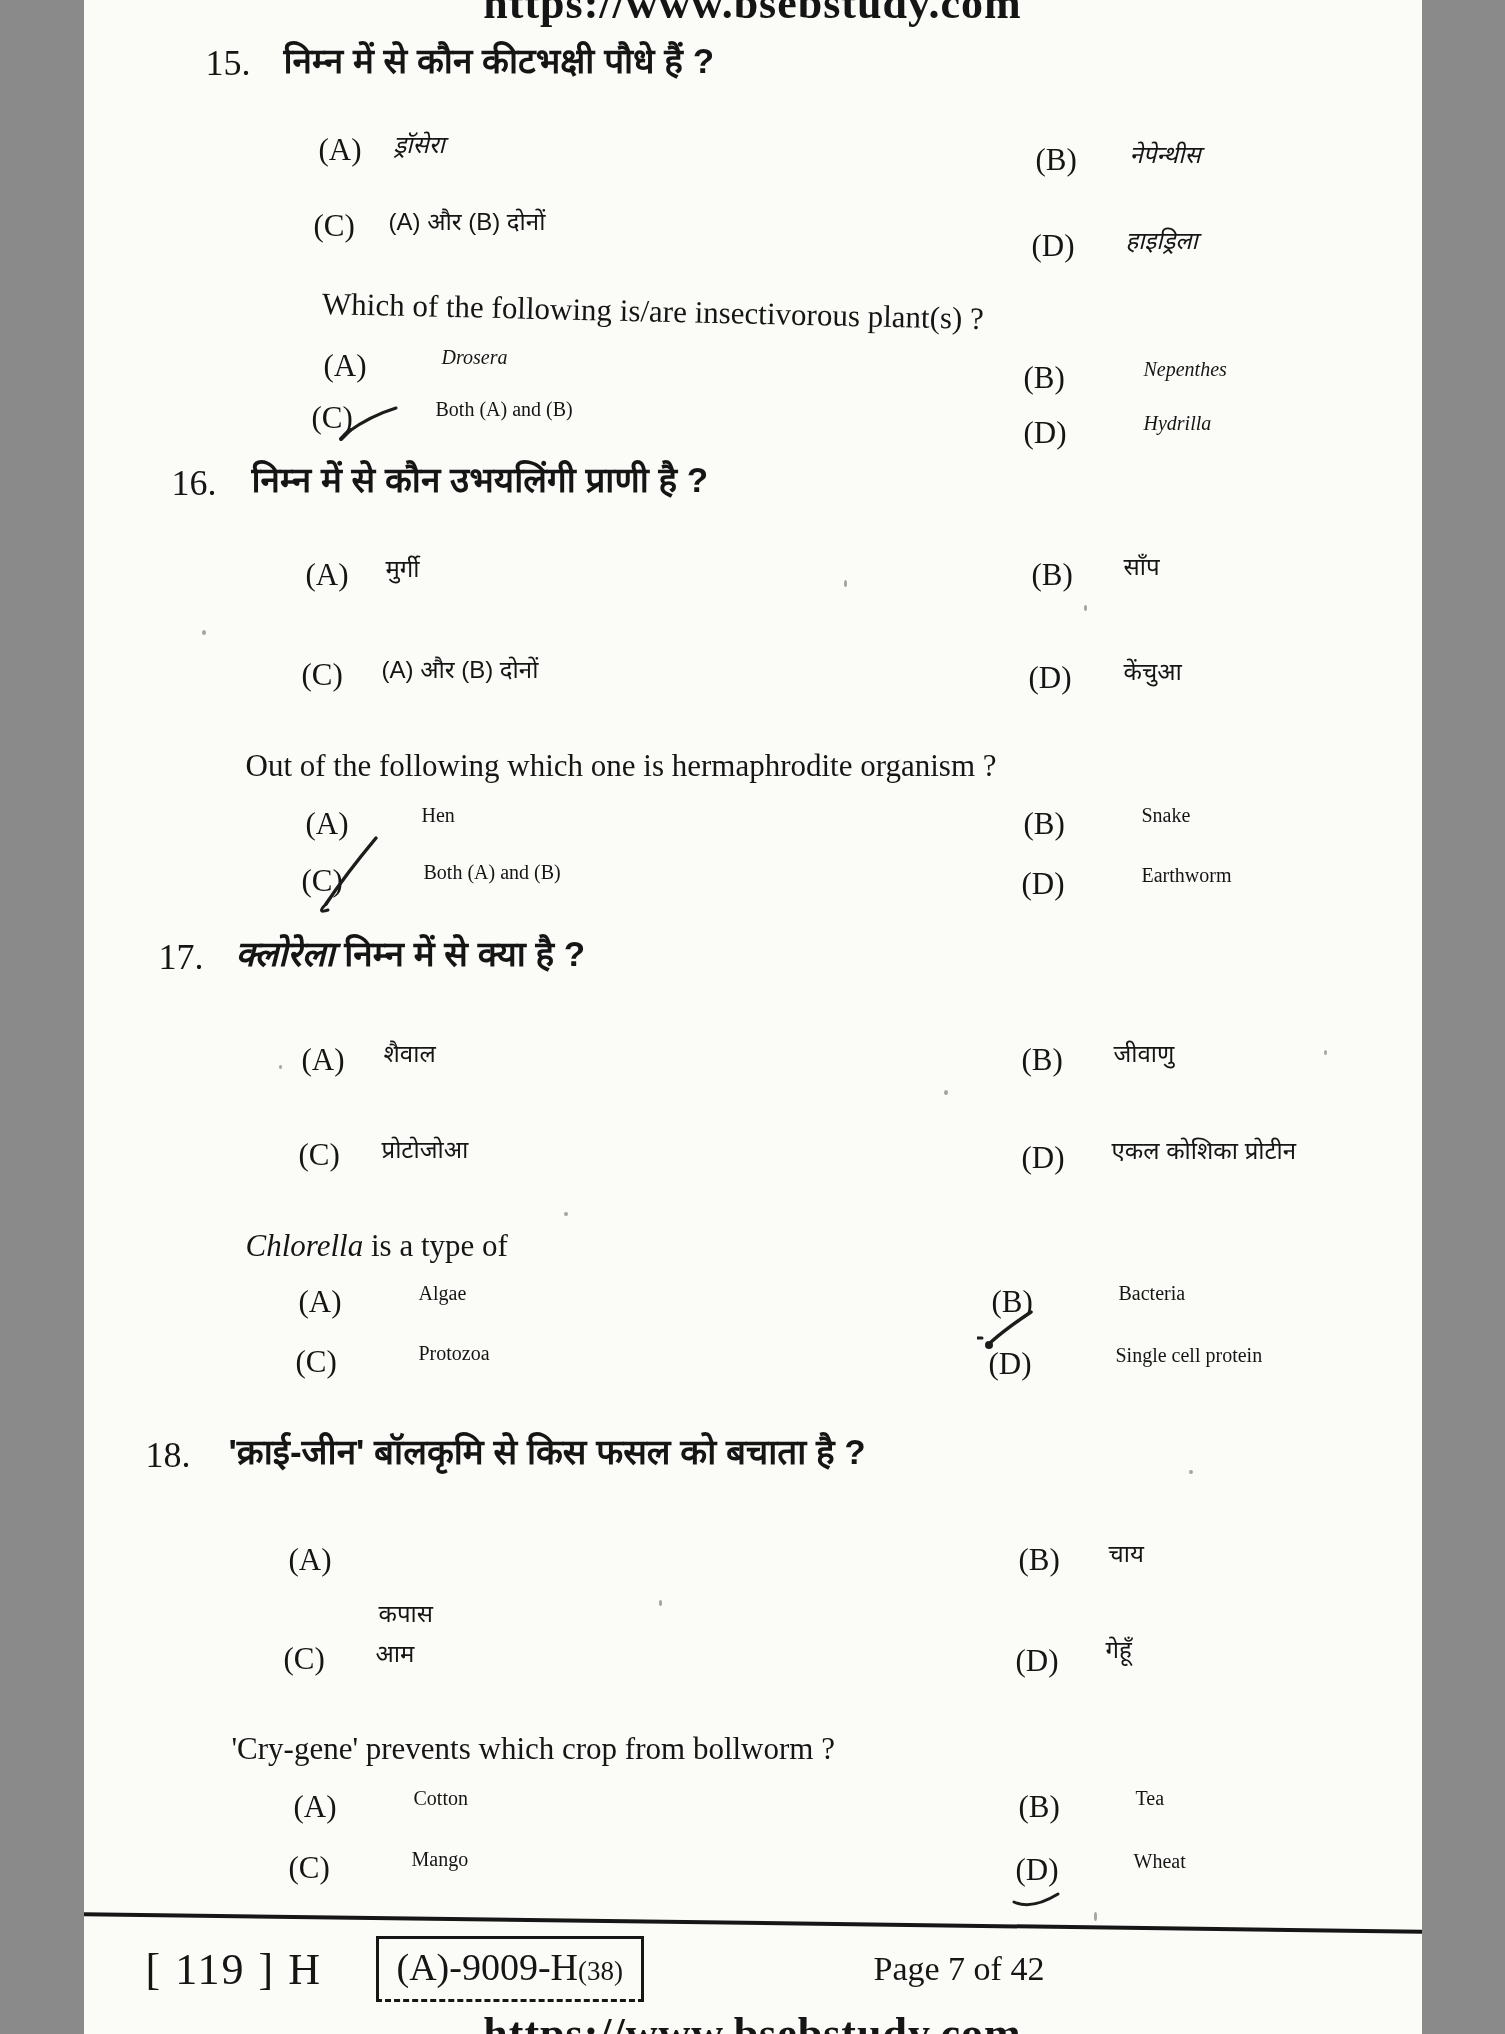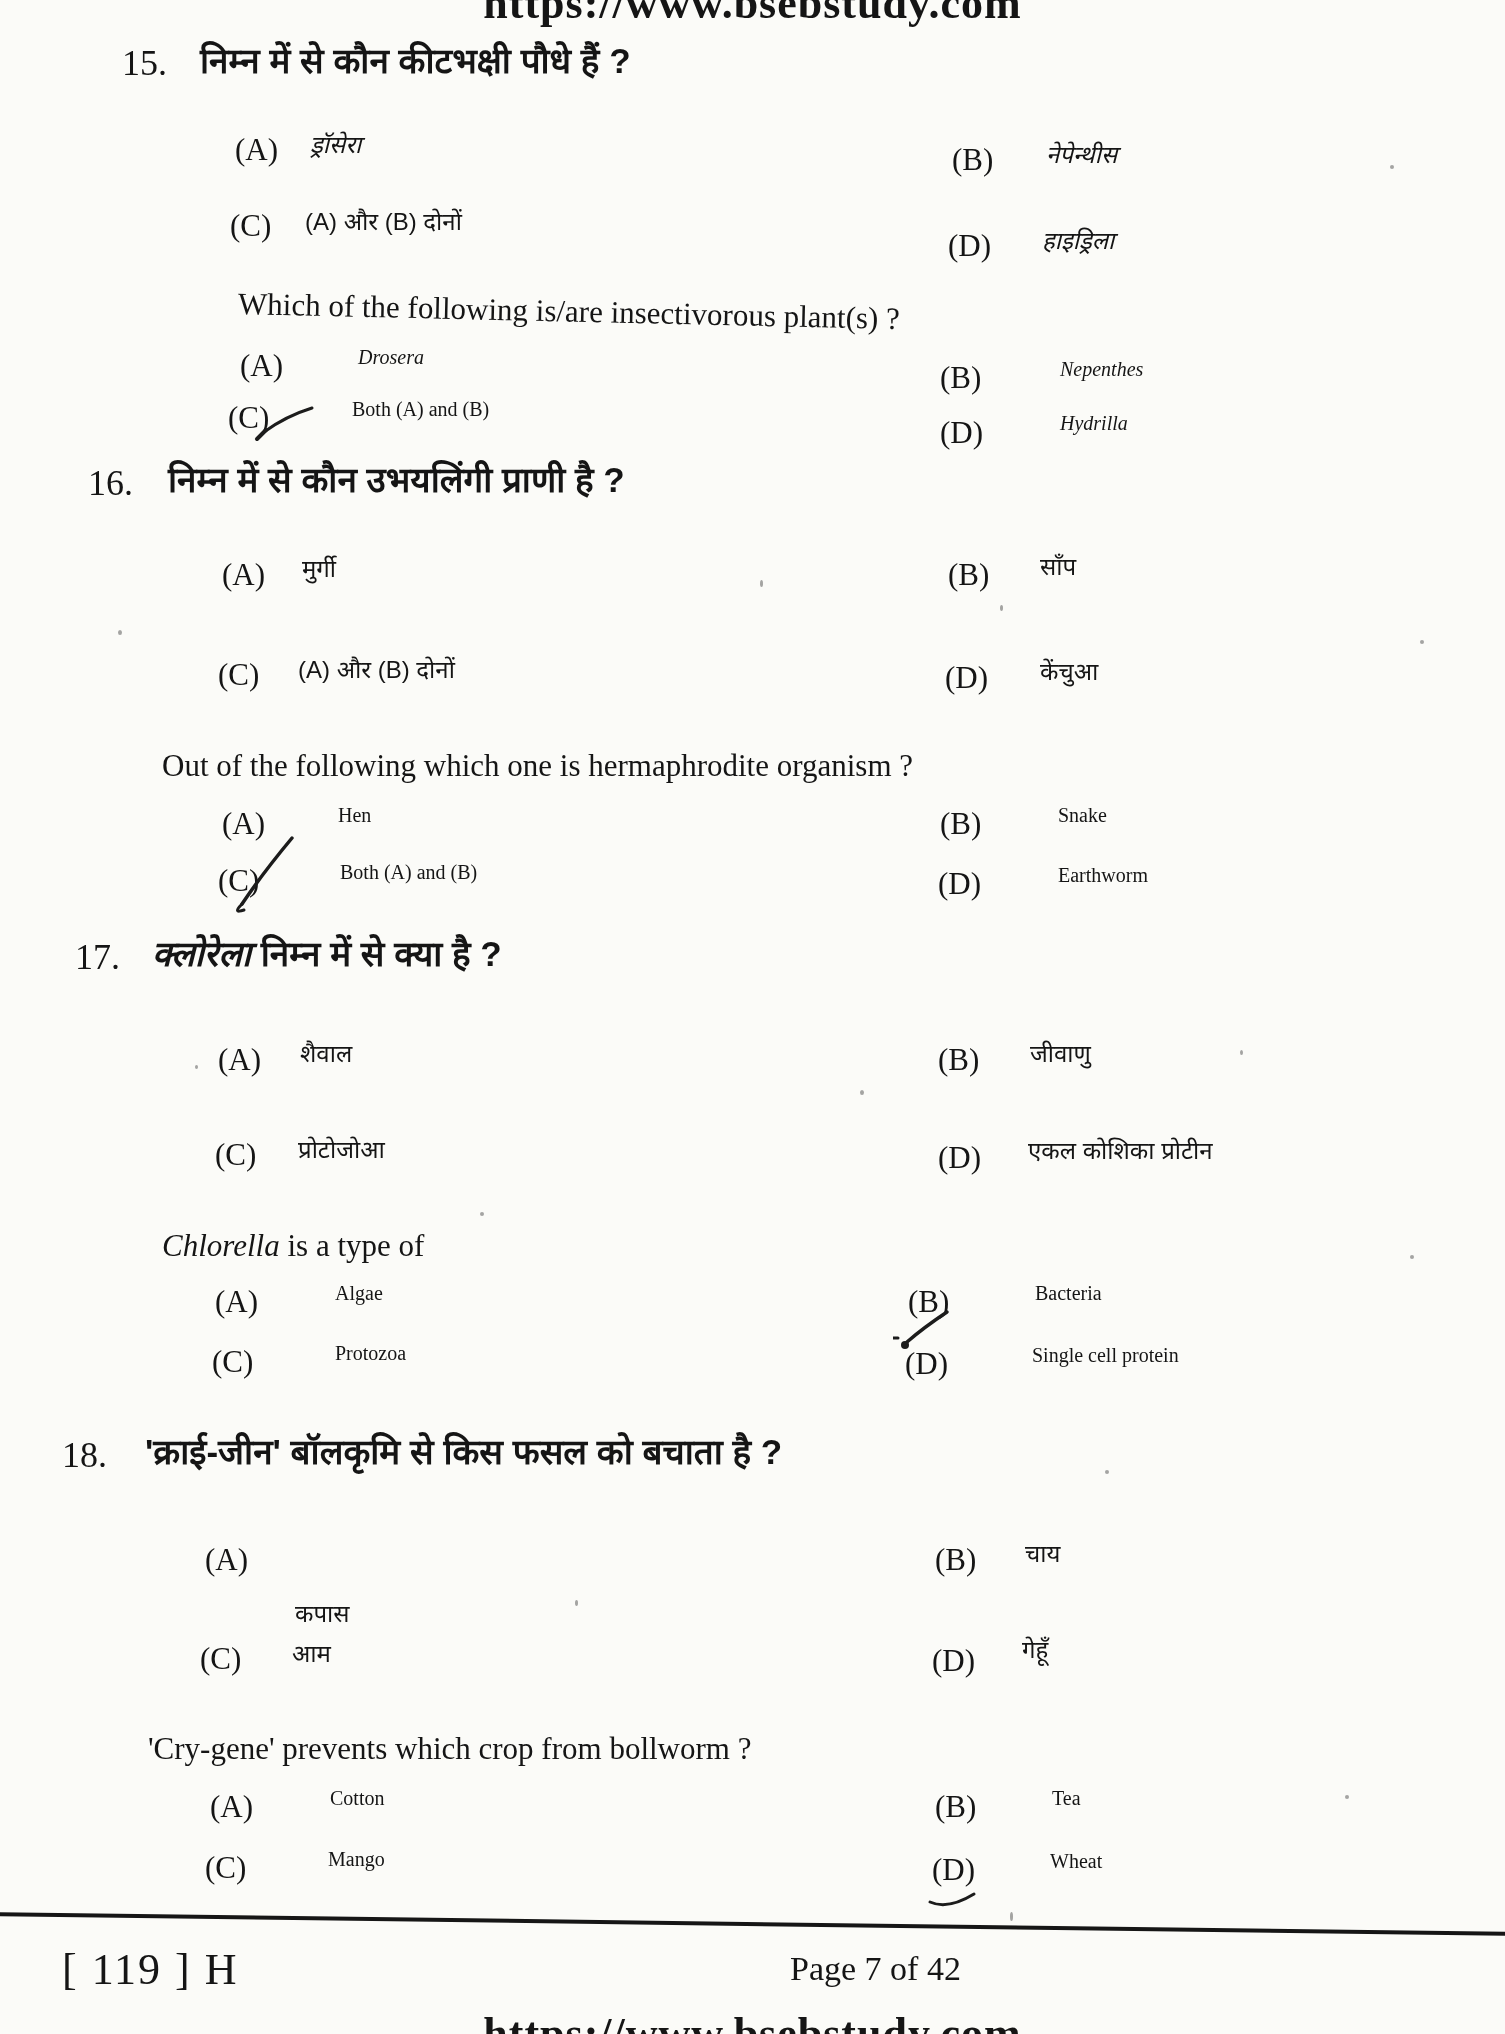--- a/index.html
+++ b/index.html
@@ -1,17 +1,17 @@
 <!DOCTYPE html>
 <html><head>
 <meta charset="utf-8">
 <style>
   *{box-sizing:border-box}
   html,body{margin:0;padding:0;background:#8a8a8a}
-  .page{position:relative;width:1505px;height:2034px;margin:0 auto;background:#fbfbf8;overflow:hidden;color:#151515}
+  .page{position:relative;width:1338px;height:2034px;margin:0 auto;background:#fbfbf8;overflow:hidden;color:#151515}
   .abs{position:absolute;white-space:nowrap}
   .en{font-family:"Liberation Serif",serif}
   .hi{font-family:Liberation Sans, sans-serif}
   .url{font-family:"Liberation Serif",serif;font-size:44px;font-weight:700;letter-spacing:1px}
   .qnum{font-family:"Liberation Serif",serif;font-size:36px}
   .hq{font-size:35px;font-weight:700}
   .hopt{font-size:24px}
   .eq{font-size:31px;font-weight:500}
   .lbl{font-family:"Liberation Serif",serif;font-size:31px}
   .eopt{font-family:"Liberation Serif",serif;font-size:20px}
@@ -149,20 +149,21 @@
 
     <svg class="mark" style="left:928px;top:1890px" width="50" height="22" viewBox="0 0 50 22">
       <path d="M2,12 Q20,20 46,4" stroke-width="3"></path>
     </svg>
   </section>
 
   <div class="rule"></div>
 
   <span class="abs footcode" style="left:62px;top:1944px">[ 119 ] H</span>
 
+  <span class="codebox"><span>(A)-9009-H</span><span class="sub">(38)</span></span>
 
   <span class="abs pageinfo" style="left:790px;top:1950px">Page 7 of 42</span>
 
   <div class="abs url" style="left:50%;top:2008px;transform:translateX(-50%)">https://www.bsebstudy.com</div>
 
   <span class="speck" style="left:1390px;top:165px;width:4px;height:4px"></span>
   <span class="speck" style="left:1420px;top:640px;width:4px;height:4px"></span>
   <span class="speck" style="left:118px;top:630px;width:4px;height:5px"></span>
   <span class="speck" style="left:760px;top:580px;width:3px;height:7px"></span>
   <span class="speck" style="left:1000px;top:605px;width:3px;height:6px"></span>

